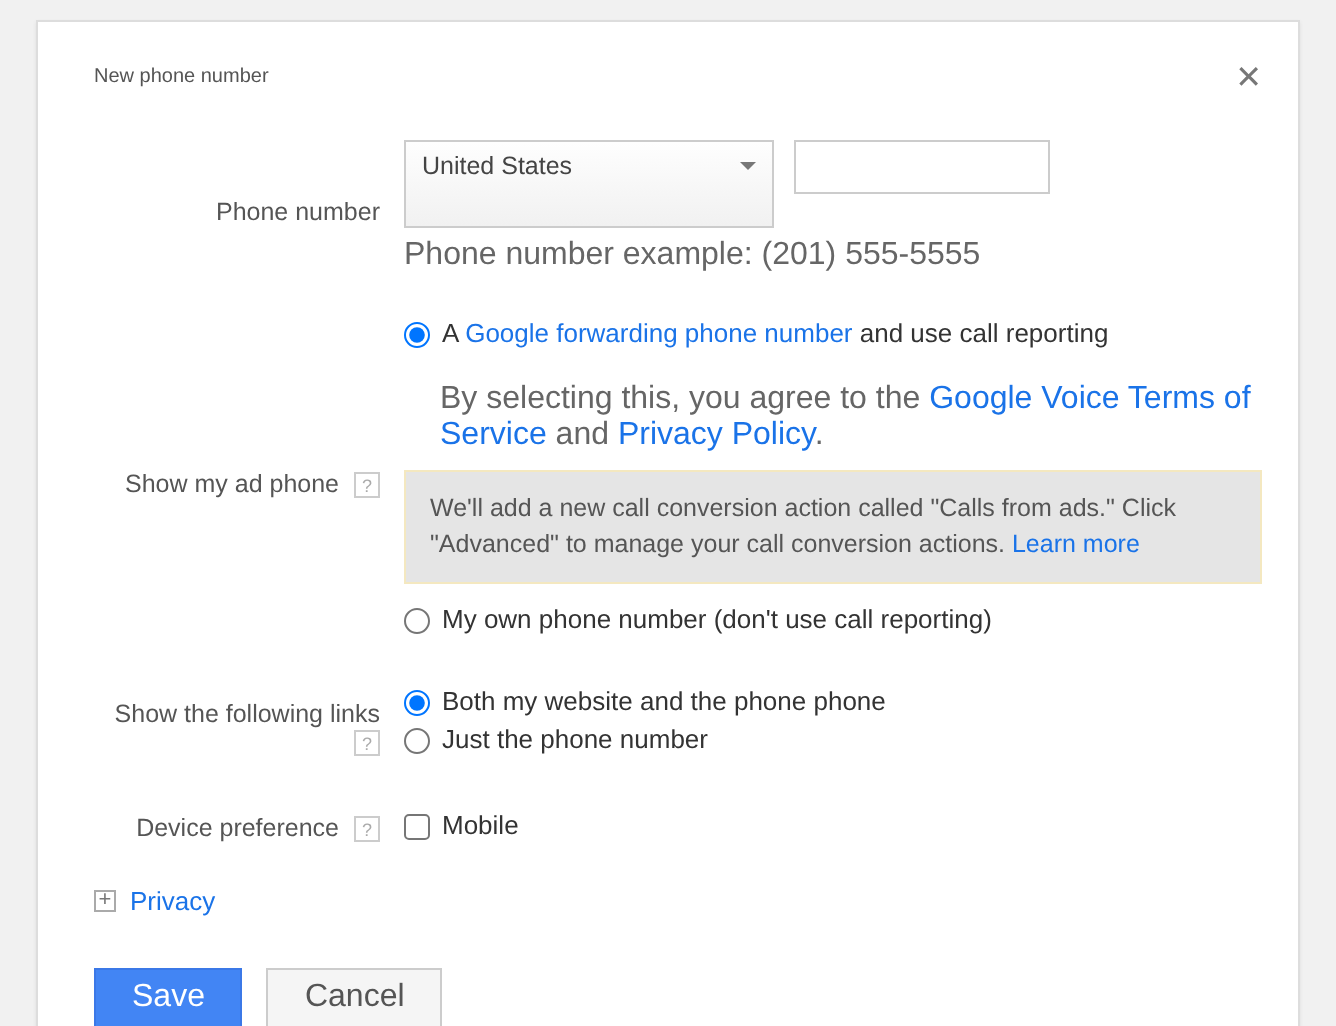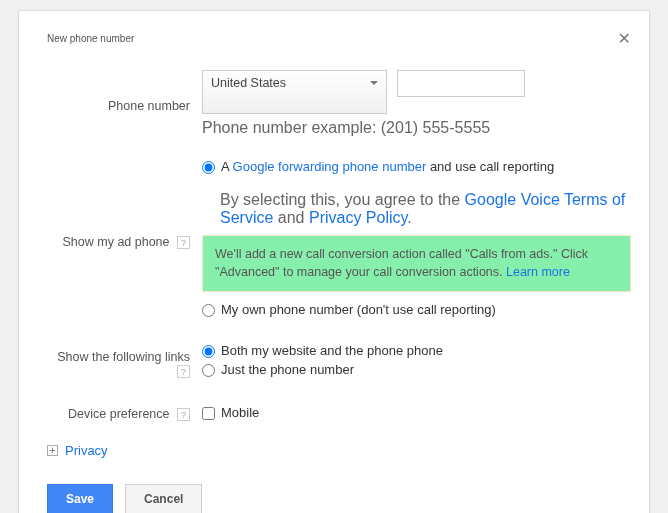--- a/index.html
+++ b/index.html
@@ -108,21 +108,21 @@
       margin-top: 2px;
     }
     a.link { color: #1a73e8; text-decoration: none; cursor: pointer; }
     .agree {
       font-size: 16px;
       color: #666;
       margin-top: 17px;
       margin-left: 18px;
     }
     .info-box {
-      background: #86efac;
+      background: #e5e5e5;
       border: 1px solid #f4e8c0;
       padding: 10px 12px;
       margin: 8px 0 10px 0;
       font-size: 12.5px;
       color: #555;
       line-height: 1.4;
     }
     .section-gap { margin-top: 22px; }
     .advanced-toggle {
       margin-top: 22px;
@@ -144,22 +144,22 @@
       color: #777;
     }
     .actions {
       margin-top: 26px;
       display: flex;
       gap: 12px;
     }
     .btn {
       height: 30px;
       padding: 0 18px;
-      font-size: 12px;
-      font-weight: bold;
+      font-size: 16px;
+      font-weight: normal;
       border: 1px solid #ccc;
       background: #f5f5f5;
       color: #555;
       cursor: pointer;
     }
     .btn-primary {
       background: #4285f4;
       border: 1px solid #3b78e7;
       color: #fff;
     }

